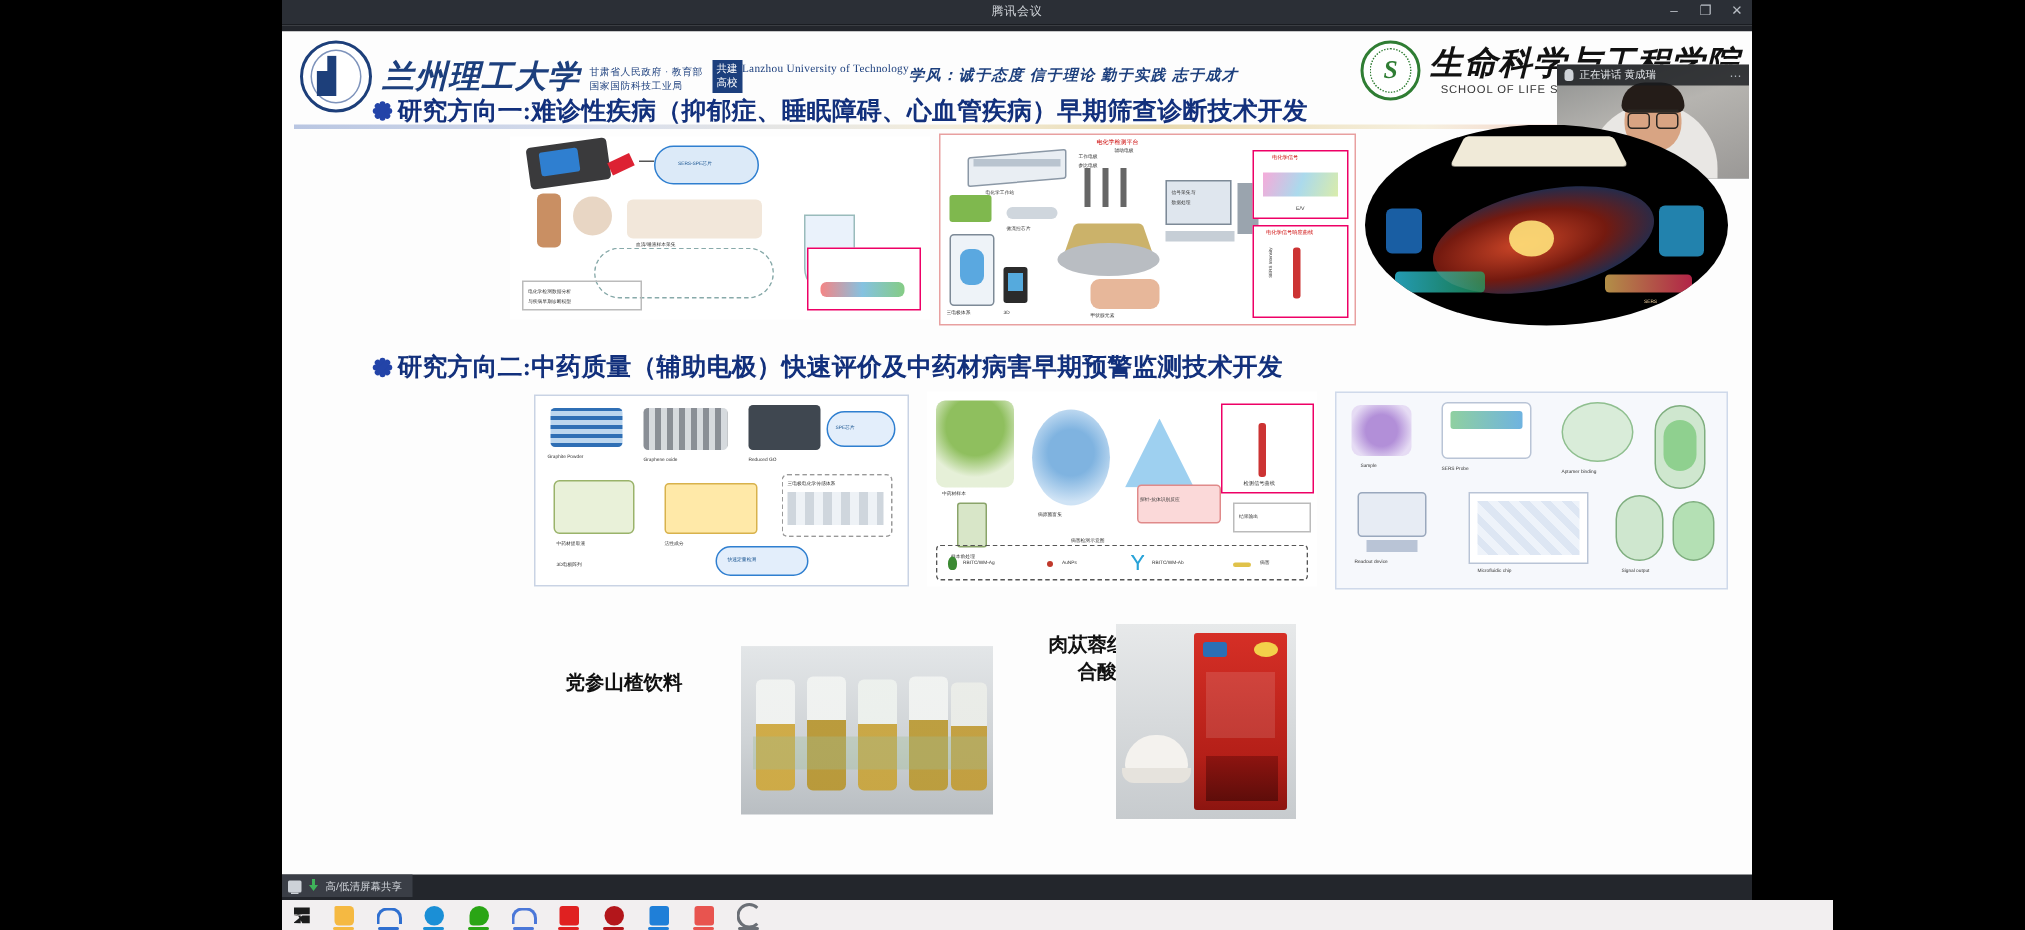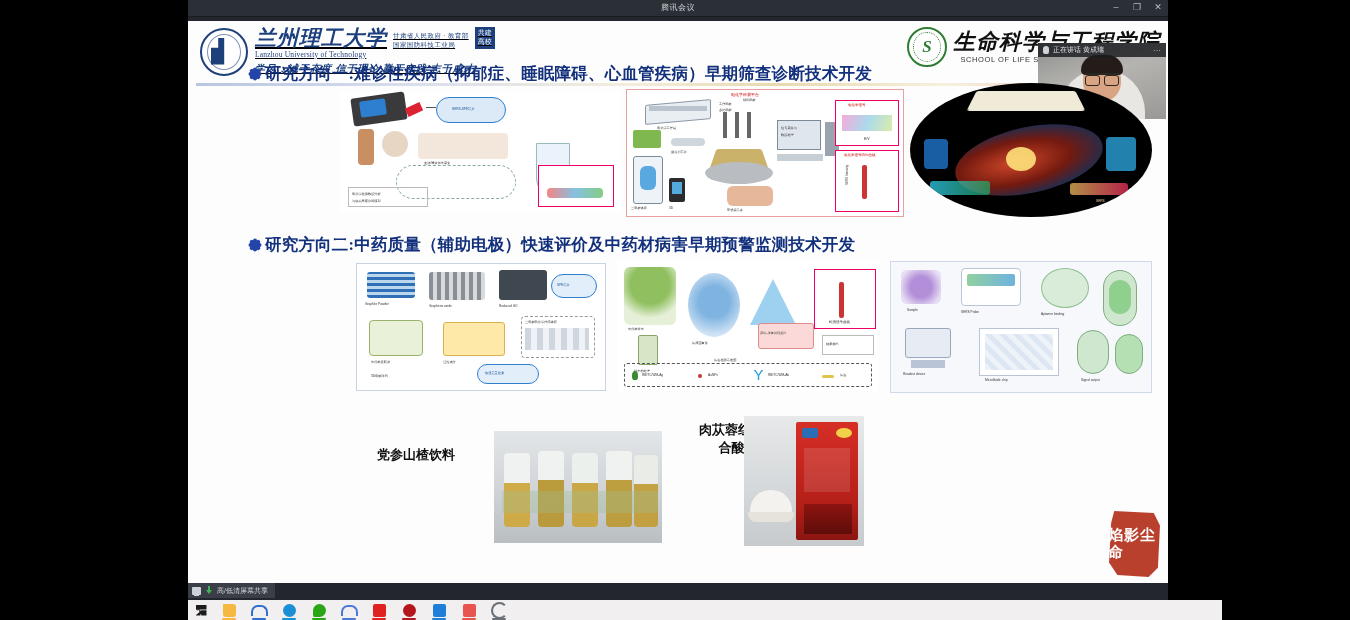--- a/index.html
+++ b/index.html
@@ -19,21 +19,21 @@
 
   
   .hdr{position:relative;height:72px;}
   .hdr-rule{position:absolute;left:8px;right:6px;top:62px;height:3px;
      background:linear-gradient(90deg,#b9c6e2 0%,#d8deec 22%,#f3eddc 45%,#e8d9ae 60%,#f6f0df 78%,#f3c9c4 92%,#e8a9a4 100%);}
   .logo-l{position:absolute;left:12px;top:6px;display:flex;align-items:center;gap:7px;}
   .seal-circ{width:44px;height:44px;border-radius:50%;border:2px solid #1d3f7a;position:relative;background:#fff;}
   .seal-circ:after{content:"";position:absolute;left:9px;top:8px;width:20px;height:27px;background:#1d3f7a;
      clip-path:polygon(0 100%,0 38%,36% 38%,36% 0,66% 0,66% 100%);}
   .seal-circ:before{content:"";position:absolute;left:5px;top:4px;right:5px;bottom:4px;border-radius:50%;border:1px solid #7e93bb;}
-  .univ-wrap{display:flex;flex-direction:column;text-decoration:underline;}
+  .univ-wrap{display:flex;flex-direction:row;}
   .univ-row1{display:flex;align-items:flex-end;gap:6px;}
   .univ-cn{font-family:"Liberation Serif",serif;font-weight:bold;font-style:italic;color:#1c3f7d;font-size:21px;letter-spacing:1px;line-height:22px;}
   .univ-side{display:flex;flex-direction:column;font-size:6.5px;color:#1c3f7d;line-height:9px;font-family:"Liberation Serif",serif;letter-spacing:.4px;}
   .univ-badge{background:#1c3f7d;color:#fff;font-size:7px;line-height:9px;padding:2px 3px;text-align:center;font-family:"Liberation Serif",serif;}
   .univ-en{font-family:"Liberation Serif",serif;font-size:7.5px;color:#1c3f7d;letter-spacing:.2px;margin-top:1px;}
   .univ-motto{font-family:"Liberation Serif",serif;font-style:italic;font-weight:bold;color:#1c3f7d;font-size:10px;margin-top:3px;letter-spacing:1px;}
 
   .logo-r{position:absolute;right:8px;top:6px;display:flex;align-items:center;gap:6px;}
   .sch-circ{width:36px;height:36px;border-radius:50%;border:2px solid #2f7d33;position:relative;background:#fff;}
   .sch-circ:before{content:"";position:absolute;left:4px;top:3px;right:4px;bottom:3px;border-radius:50%;border:1px dotted #2f7d33;}
@@ -356,24 +356,20 @@
         <div class="bx" style="left:0;top:0;right:0;bottom:0;background:linear-gradient(180deg,#e7e9ea,#c7cbce);"></div>
         <div class="bx" style="left:52px;top:6px;width:62px;height:118px;background:linear-gradient(180deg,#d62f26 0%,#b41f18 70%,#8c1510 100%);border-radius:2px;"></div>
         <div class="bx" style="left:58px;top:12px;width:16px;height:10px;background:#2a6fb5;border-radius:2px;"></div>
         <div class="bx" style="left:92px;top:12px;width:16px;height:10px;background:#f3d04a;border-radius:50%;"></div>
         <div class="bx" style="left:60px;top:32px;width:46px;height:44px;background:rgba(255,255,255,.12);"></div>
         <div class="bx" style="left:60px;top:88px;width:48px;height:30px;background:linear-gradient(180deg,#8d1410,#5e0d0a);"></div>
         <div class="bx" style="left:6px;top:74px;width:42px;height:26px;background:#f4f2ee;border-radius:21px 21px 6px 6px;"></div>
         <div class="bx" style="left:4px;top:96px;width:46px;height:10px;background:#e6e3dd;border-radius:0 0 8px 8px;"></div>
       </div>
 
-      <div class="stamp">
-        <div class="stamp-b"></div>
-        <div class="stamp-t">焰影尘命</div>
-      </div>
     </div>
 
     <div class="tm-bottom">
       <div class="share-pill">
         <div class="share-ic"></div>
         <div class="share-dl"></div>
         <div class="share-tx">高/低清屏幕共享</div>
       </div>
     </div>
   </div>

